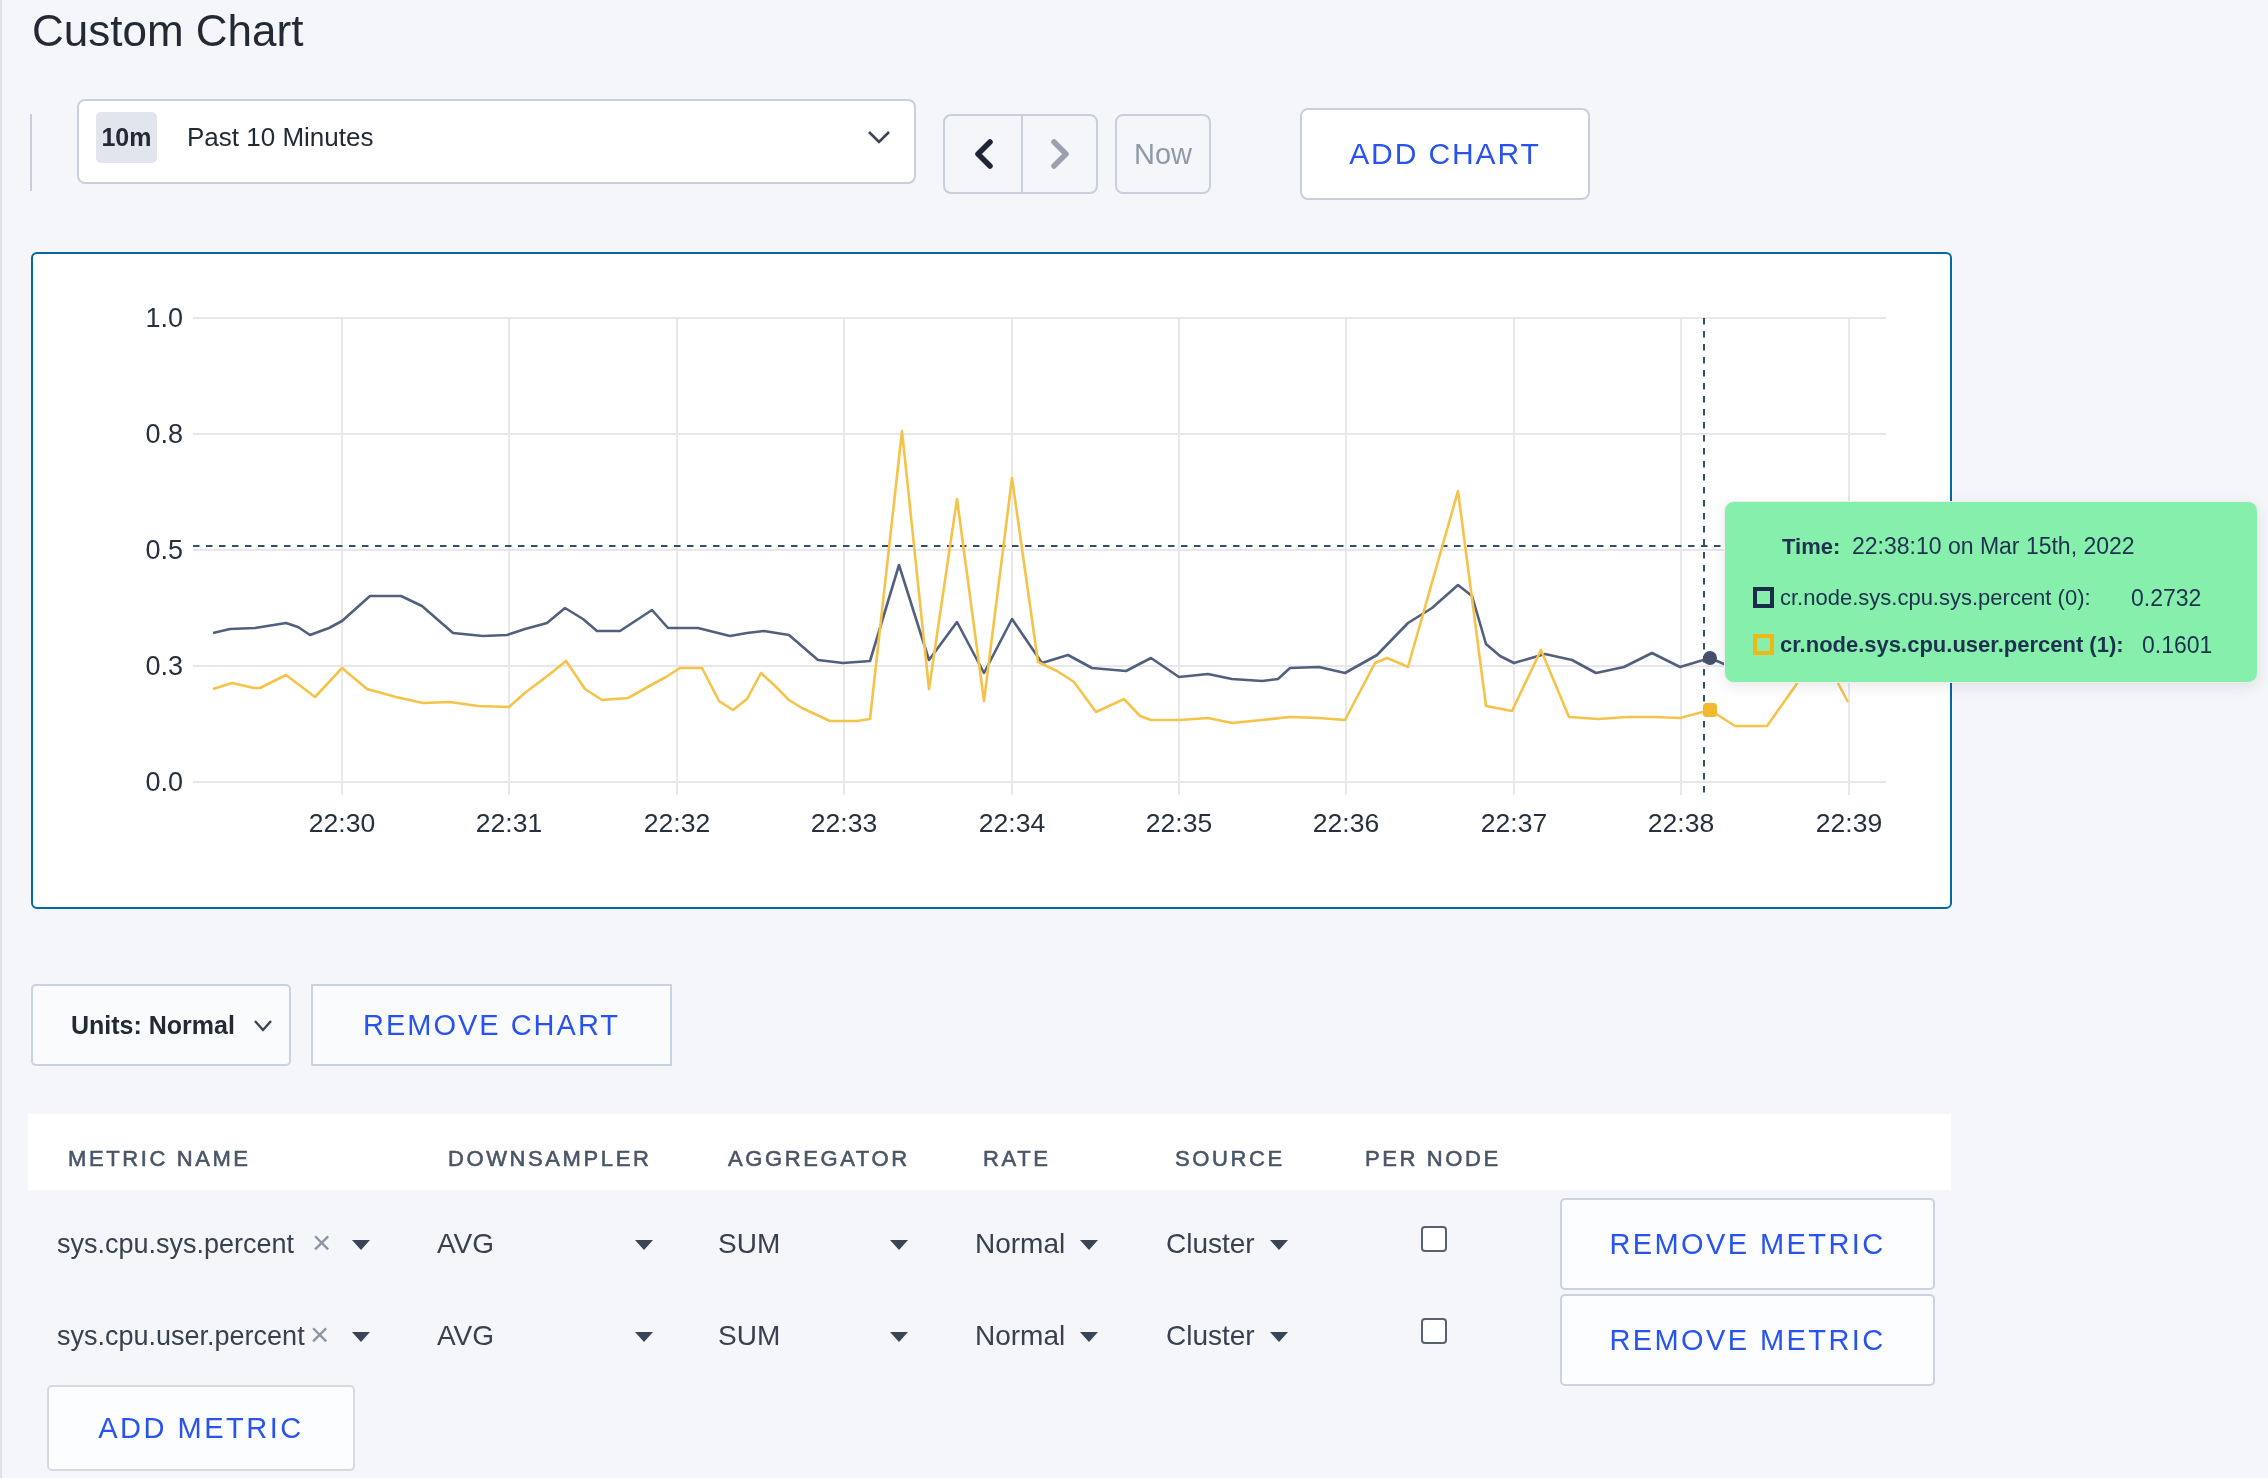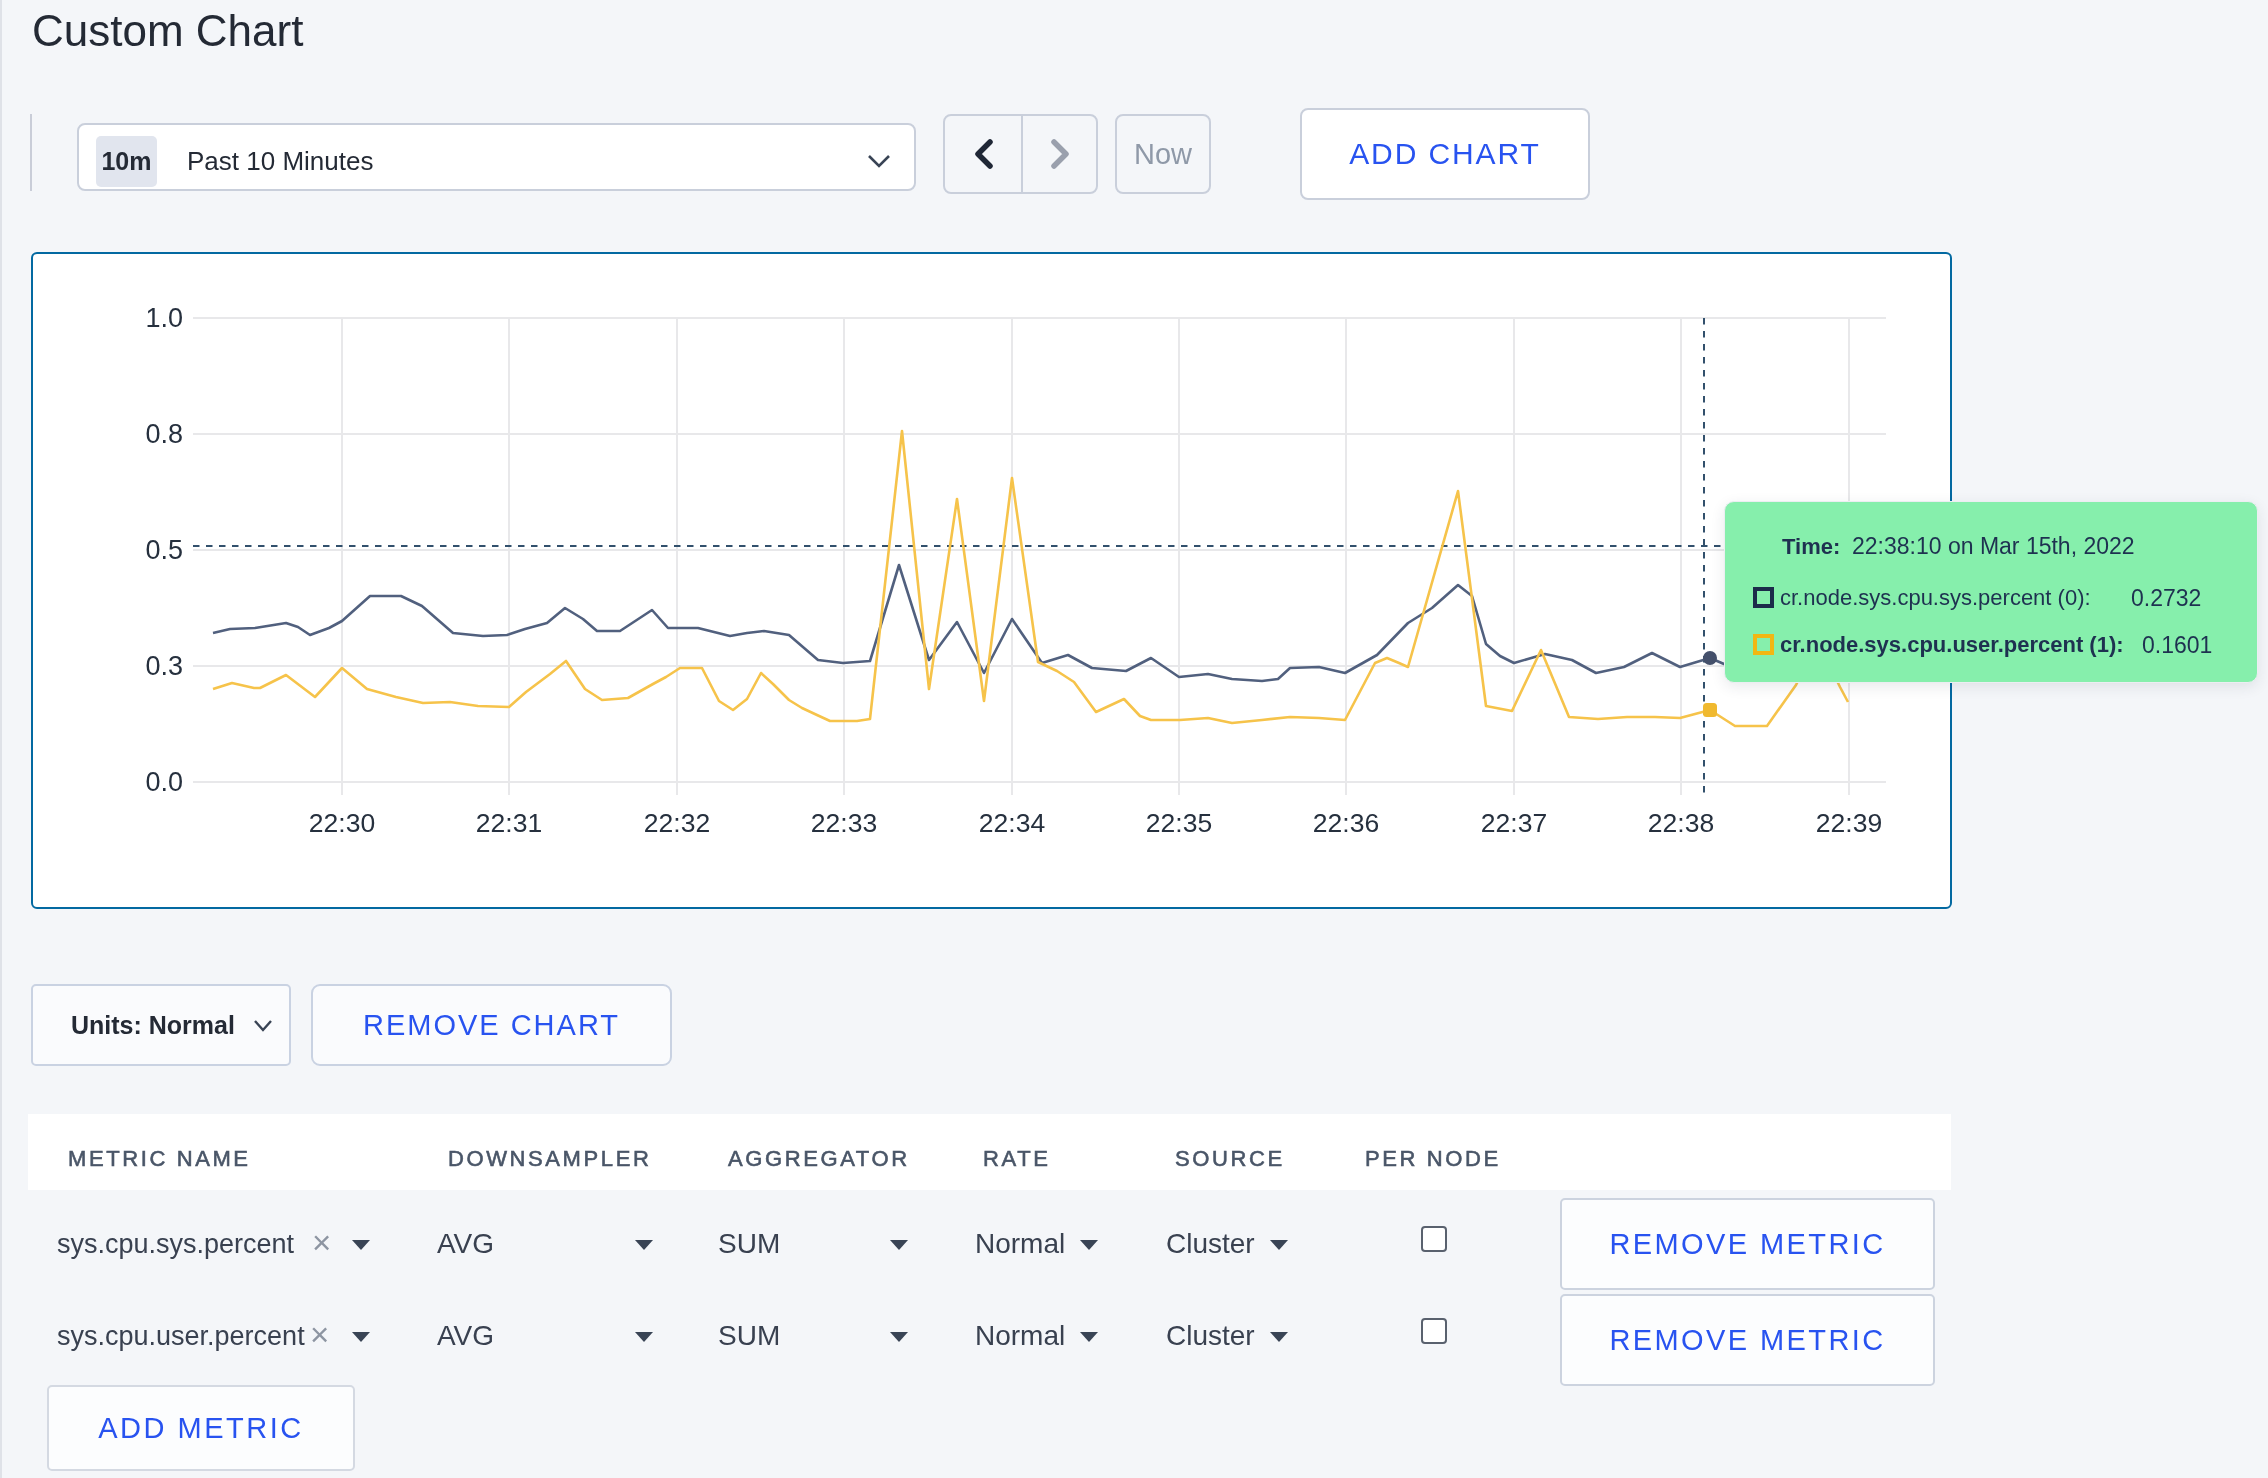--- a/index.html
+++ b/index.html
@@ -4,21 +4,21 @@
   * { margin:0; padding:0; box-sizing:border-box; }
   html,body { width:2268px; height:1478px; background:#f4f6f9; font-family:"Liberation Sans",sans-serif; position:relative; overflow:hidden; }
   .abs { position:absolute; }
   .btn { position:absolute; background:#fff; border:2px solid #c9cfdb; border-radius:8px; }
 </style></head>
 <body>
   <div class="abs" style="left:0;top:0;width:2px;height:1478px;background:#dfe2e8;"></div>
   <div class="abs" style="left:32px;top:6px;font-size:44px;color:#242a35;font-weight:400;">Custom Chart</div>
 
   <div class="abs" style="left:30px;top:114px;width:2px;height:77px;background:#c9cdd8;"></div>
-  <div class="btn" style="left:77px;top:123px;width:839px;height:68px;">
+  <div class="btn" style="left:77px;top:99px;width:839px;height:85px;">
     <div class="abs" style="left:17px;top:11px;width:61px;height:51px;background:#e1e5ee;border-radius:5px;text-align:center;line-height:51px;font-size:25px;font-weight:700;color:#242a35;">10m</div>
     <div class="abs" style="left:108px;top:0;line-height:72px;font-size:26px;color:#242a35;">Past 10 Minutes</div>
     <svg class="abs" style="left:786px;top:24px;" width="28" height="24" viewBox="0 0 28 24">
       <path d="M4 7 L14 17 L24 7" fill="none" stroke="#394455" stroke-width="2.6"></path>
     </svg>
   </div>
   <div class="btn" style="left:943px;top:114px;width:155px;height:80px;background:transparent;">
     <div class="abs" style="left:76px;top:0;width:2px;height:76px;background:#c9cfdb;"></div>
     <svg class="abs" style="left:26px;top:23px;" width="26" height="30" viewBox="0 0 26 30">
       <path d="M19 3 L7 15 L19 27" fill="none" stroke="#1f2736" stroke-width="5.5" stroke-linecap="round" stroke-linejoin="round"></path>
@@ -81,21 +81,21 @@
     <div class="abs" style="left:55px;top:130px;font-size:22px;font-weight:700;">cr.node.sys.cpu.user.percent (1):</div>
     <div class="abs" style="left:417px;top:130px;">0.1601</div>
   </div>
 
   <div class="btn" style="left:31px;top:984px;width:260px;height:82px;border-color:#c9d2e2;border-radius:5px;background:#fafbfd;">
     <div class="abs" style="left:38px;top:0;line-height:78px;font-size:25px;font-weight:700;color:#242a35;">Units: Normal</div>
     <svg class="abs" style="left:218px;top:30px;" width="24" height="20" viewBox="0 0 24 20">
       <path d="M4 5 L12 14 L20 5" fill="none" stroke="#394455" stroke-width="2.4"></path>
     </svg>
   </div>
-  <div class="btn" style="left:311px;top:984px;width:361px;height:82px;border-color:#c9d2e2;border-radius:9px;background:#fafbfd;text-align:center;line-height:78px;font-size:29px;letter-spacing:2px;color:#2853f0;">REMOVE CHART</div>
+  <div class="btn" style="left:311px;top:984px;width:361px;height:82px;border-color:#c9d2e2;border-radius:1px;background:#fafbfd;text-align:center;line-height:78px;font-size:29px;letter-spacing:2px;color:#2853f0;">REMOVE CHART</div>
 
   <div class="abs" style="left:28px;top:1114px;width:1923px;height:76px;background:#fff;"></div>
   <div class="abs" style="left:68px;top:1146px;font-size:22px;letter-spacing:2.6px;color:#4a5668;font-weight:400;-webkit-text-stroke:0.6px #4a5668;">METRIC NAME</div>
   <div class="abs" style="left:448px;top:1146px;font-size:22px;letter-spacing:2.6px;color:#4a5668;font-weight:400;-webkit-text-stroke:0.6px #4a5668;">DOWNSAMPLER</div>
   <div class="abs" style="left:728px;top:1146px;font-size:22px;letter-spacing:2.6px;color:#4a5668;font-weight:400;-webkit-text-stroke:0.6px #4a5668;">AGGREGATOR</div>
   <div class="abs" style="left:983px;top:1146px;font-size:22px;letter-spacing:2.6px;color:#4a5668;font-weight:400;-webkit-text-stroke:0.6px #4a5668;">RATE</div>
   <div class="abs" style="left:1175px;top:1146px;font-size:22px;letter-spacing:2.6px;color:#4a5668;font-weight:400;-webkit-text-stroke:0.6px #4a5668;">SOURCE</div>
   <div class="abs" style="left:1365px;top:1146px;font-size:22px;letter-spacing:2.6px;color:#4a5668;font-weight:400;-webkit-text-stroke:0.6px #4a5668;">PER NODE</div>
 
   <div class="abs" style="left:57px;top:1229px;font-size:27px;color:#394150;">sys.cpu.sys.percent</div>

